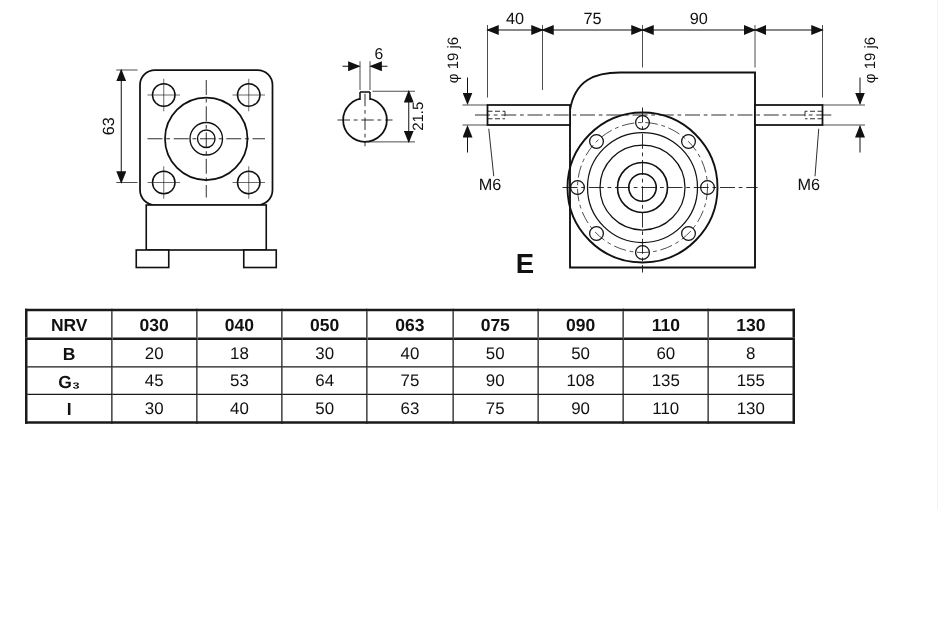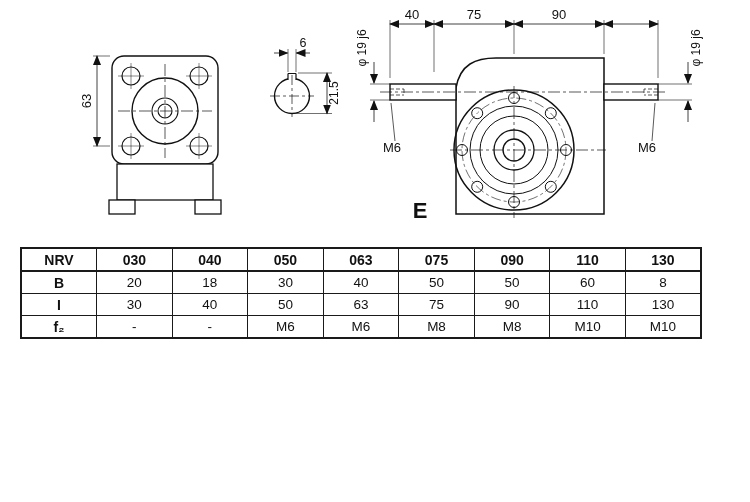--- a/index.html
+++ b/index.html
@@ -3,21 +3,21 @@
 <meta charset="utf-8">
 <style>
   html,body{margin:0;padding:0;background:#e8e8e8;}
   .sheet{
     width:750px;height:502px;background:#fff;position:relative;overflow:hidden;
     font-family:"Liberation Sans",sans-serif;color:#111;
   }
   .drawing-area{position:absolute;left:0;top:0;width:750px;height:240px;}
   svg text{font-family:"Liberation Sans",sans-serif;fill:#111;}
   table.dims{
-    position:absolute;left:20px;top:247px;width:682px;
+    position:absolute;left:20px;top:247px;width:616px;
     border-collapse:collapse;table-layout:fixed;
     border:2px solid #1a1a1a;
   }
   table.dims th,table.dims td{
     border:1px solid #1a1a1a;text-align:center;vertical-align:middle;
     padding:1px 0;height:19px;font-size:13.5px;color:#111;
   }
   table.dims thead th{font-weight:bold;border-bottom-width:2px;font-size:14px;}
   table.dims tbody th{font-weight:bold;font-size:14px;}
 </style>
@@ -150,37 +150,37 @@
           <td>20</td>
           <td>18</td>
           <td>30</td>
           <td>40</td>
           <td>50</td>
           <td>50</td>
           <td>60</td>
           <td>8</td>
         </tr>
         <tr>
+          <th>G₃</th>
+          <td>45</td>
+          <td>53</td>
+          <td>64</td>
+          <td>75</td>
+          <td>90</td>
+          <td>108</td>
+          <td>135</td>
+          <td>155</td>
+        </tr>
+        <tr>
           <th>I</th>
           <td>30</td>
           <td>40</td>
           <td>50</td>
           <td>63</td>
           <td>75</td>
           <td>90</td>
           <td>110</td>
           <td>130</td>
         </tr>
-        <tr>
-          <th>f₂</th>
-          <td>-</td>
-          <td>-</td>
-          <td>M6</td>
-          <td>M6</td>
-          <td>M8</td>
-          <td>M8</td>
-          <td>M10</td>
-          <td>M10</td>
-        </tr>
       </tbody>
   </table>
 
 </div>
 
 </body></html>

